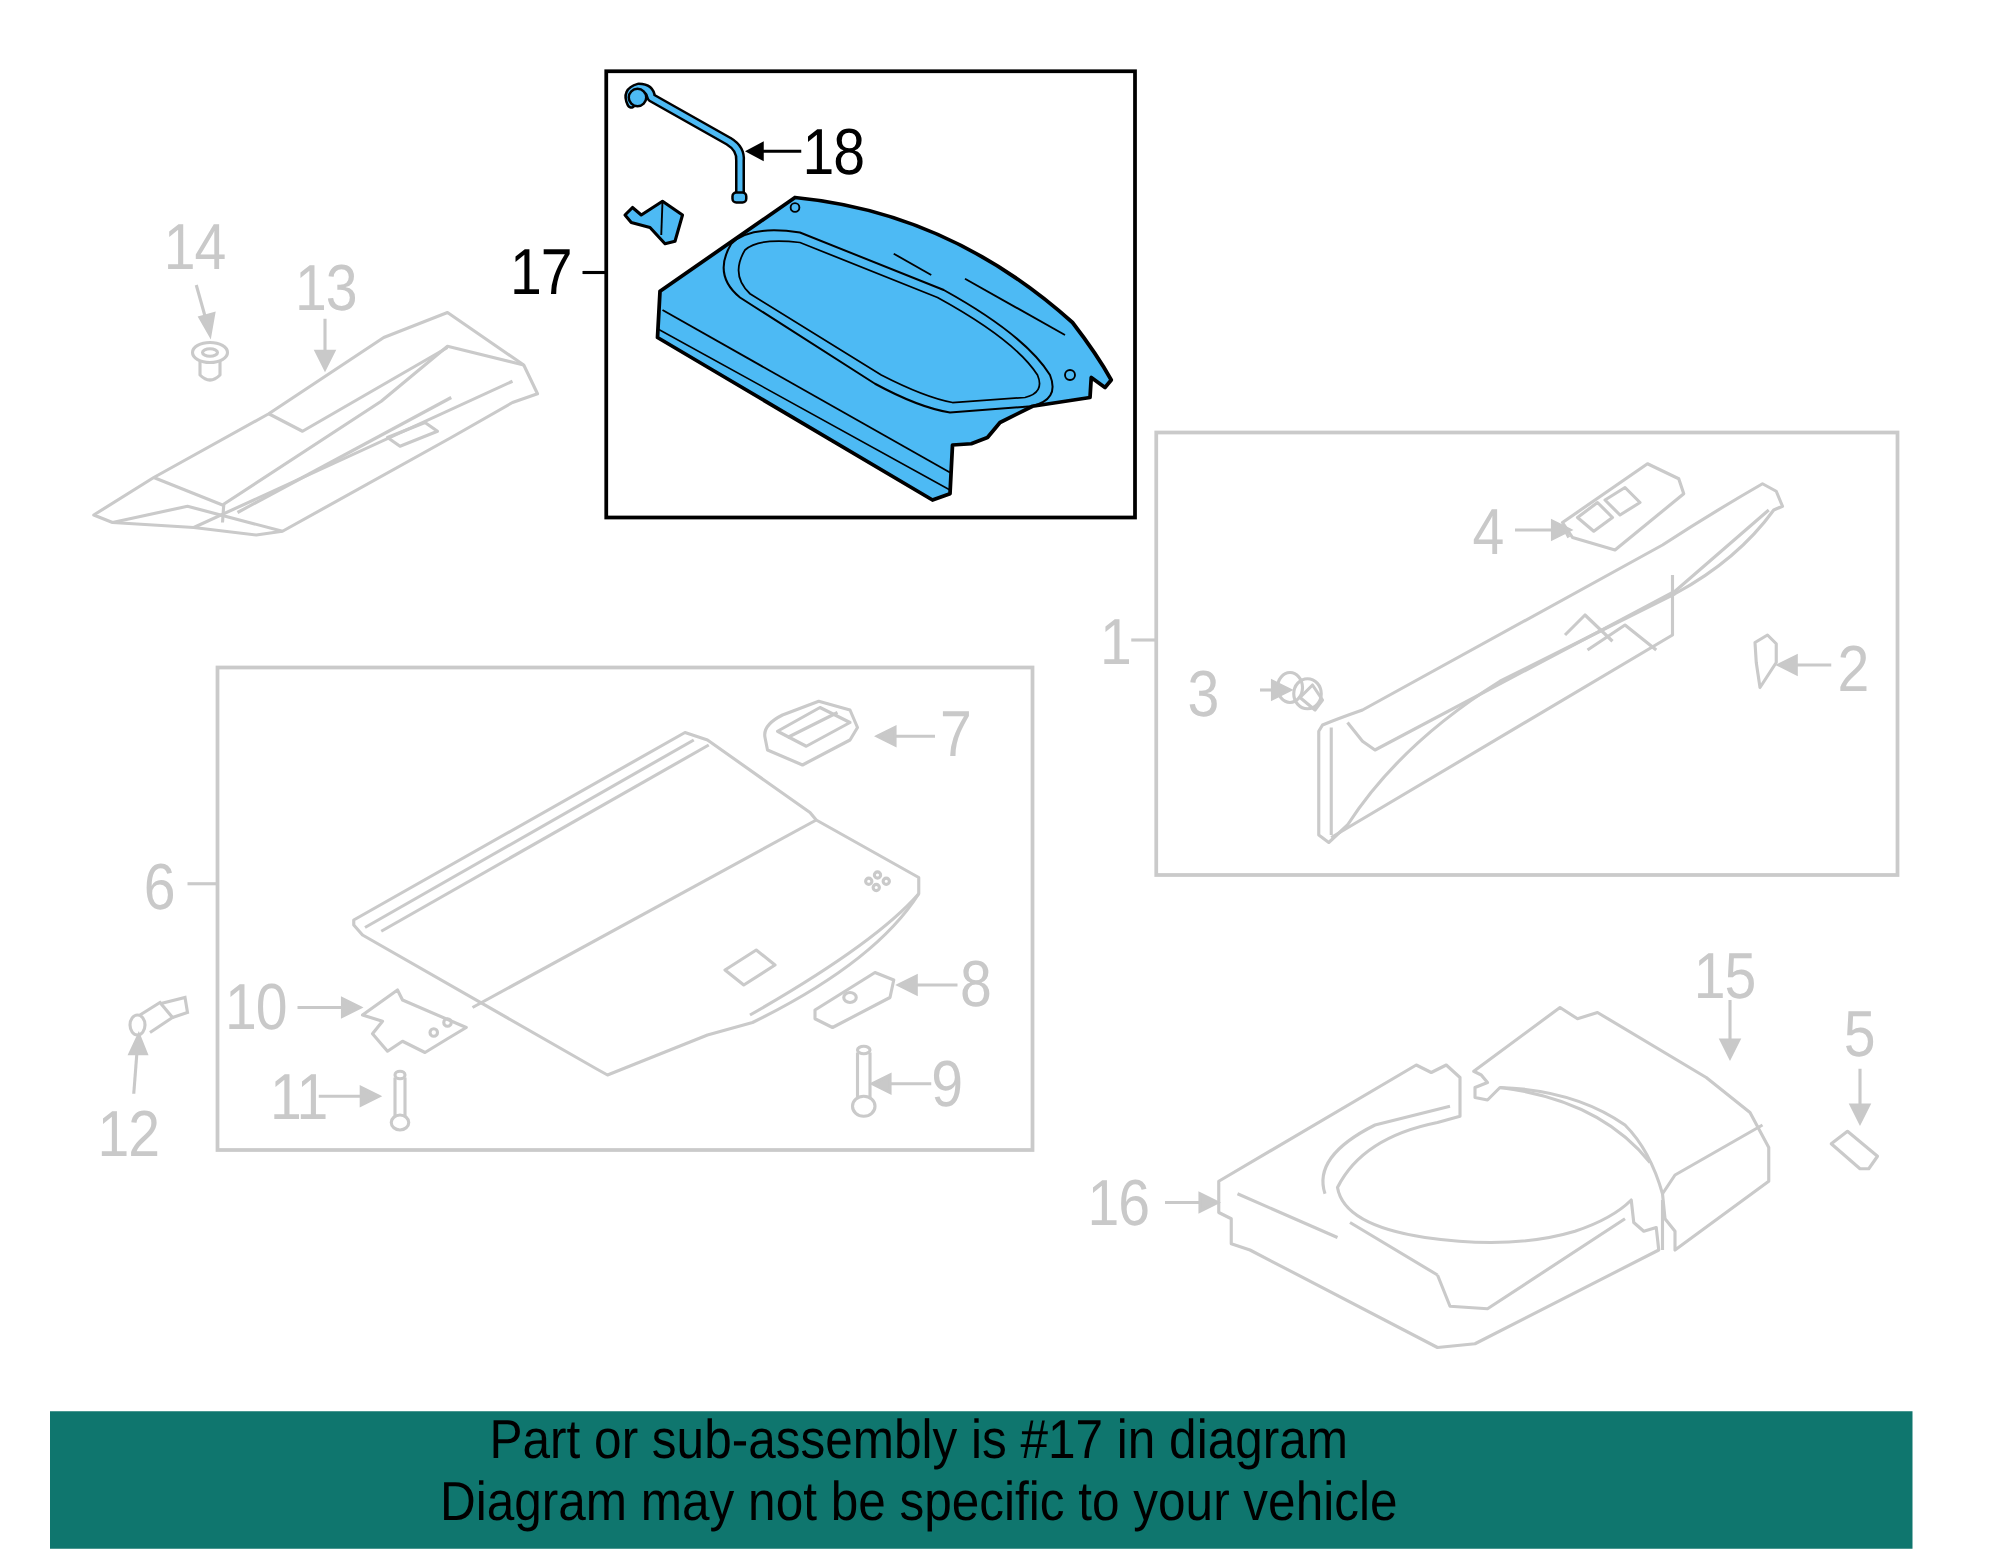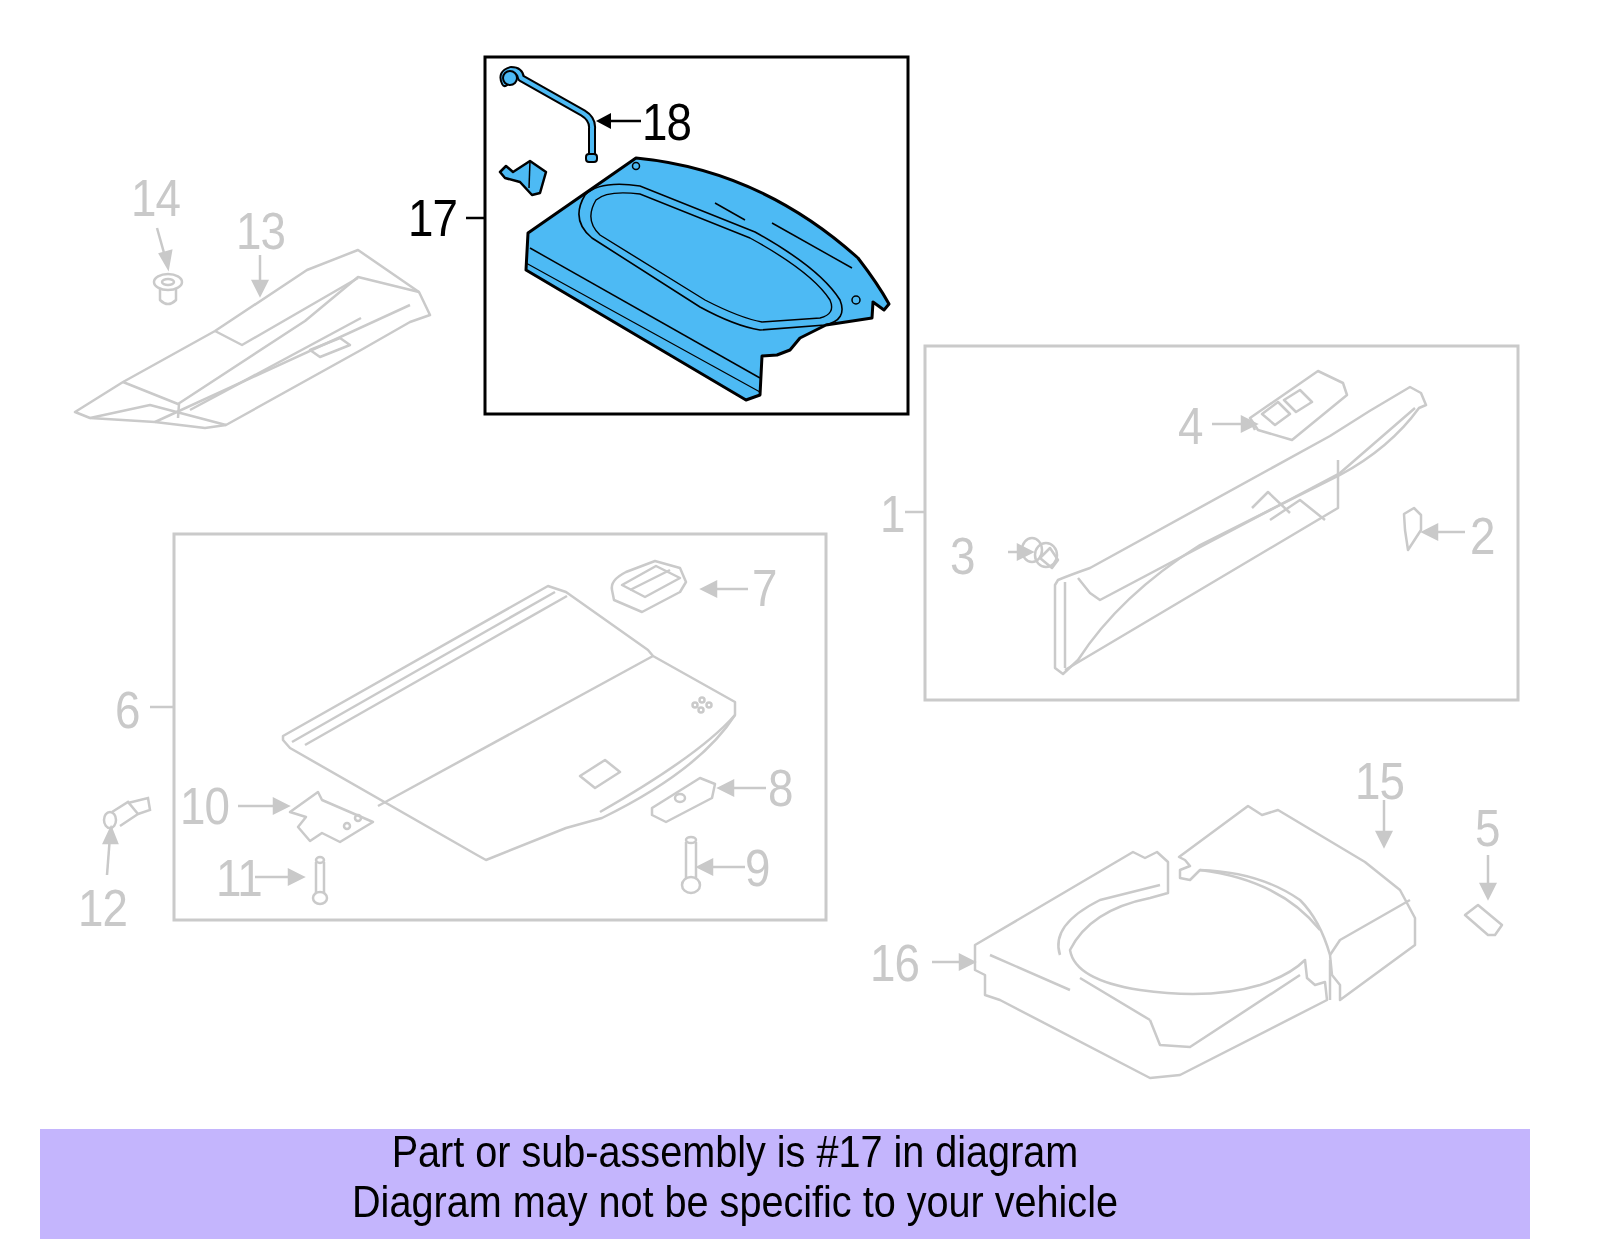--- a/index.html
+++ b/index.html
@@ -1,21 +1,21 @@
 <!DOCTYPE html>
 <html><head>
 <meta charset="utf-8">
 <style>
   html, body { margin:0; padding:0; background:#ffffff; }
   body { width:1600px; height:1249px; position:relative; overflow:hidden; font-family:"Liberation Sans", sans-serif; }
   #diagram { position:absolute; left:0; top:0; width:1600px; height:1249px; }
   .callout { position:absolute; font-family:"Liberation Sans", sans-serif; font-size:52px; line-height:1; transform:scaleX(0.88); transform-origin:left top; letter-spacing:-1px; }
   .callout.gray { color:#c9c9c9; }
   .callout.black { color:#000000; }
-  #footer-banner { position:absolute; left:40px; top:1129px; width:1490px; height:110px; background:#c4b5fd; }
+  #footer-banner { position:absolute; left:40px; top:1129px; width:1490px; height:110px; background:#0f766e; }
   #footer-banner .line { position:absolute; left:0; width:1490px; text-align:center; font-size:44px; color:#000; transform:scaleX(0.9); white-space:nowrap; }
   #footer-banner .l1 { top:-2px; left:-50px; }
   #footer-banner .l2 { top:48px; left:-50px; }
 </style>
 </head>
 <body>
 
 <svg id="diagram" width="1600" height="1249" viewBox="0 0 1600 1249">
 
   <g>

